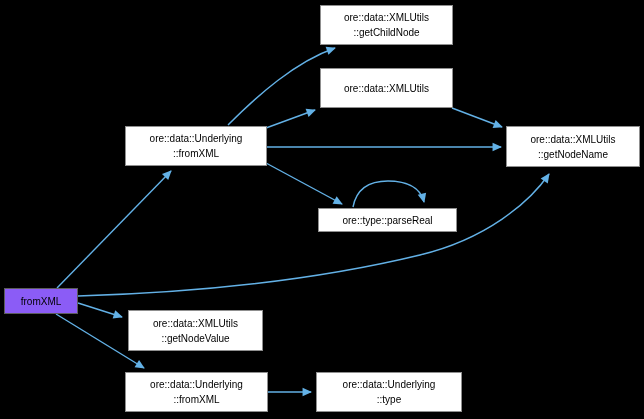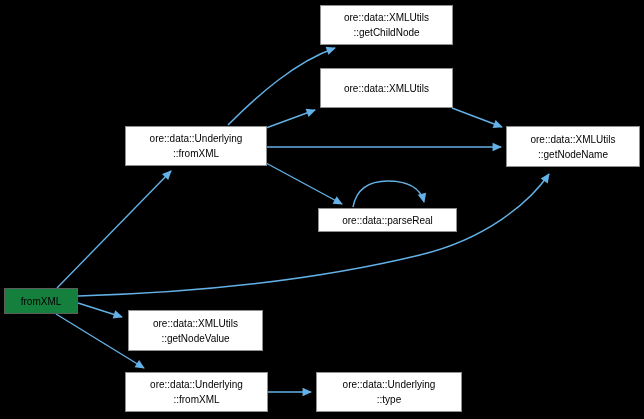--- a/index.html
+++ b/index.html
@@ -35,21 +35,21 @@
     line-height: 15px;
     text-align: center;
     display: flex;
     flex-direction: column;
     align-items: center;
     justify-content: center;
     white-space: nowrap;
     cursor: pointer;
   }
   .node.entry {
-    background: #15803d;
+    background: #8b5cf6;
     border: 1px solid #5c5c5c;
     cursor: default;
   }
   
   .n-fromxml       { left: 4px;   top: 288px; width: 72px;  height: 24px; }
   .n-ufromxml      { left: 125px; top: 126px; width: 140px; height: 38px; }
   .n-getchildnode  { left: 320px; top: 5px;   width: 131px; height: 38px; }
   .n-getchildvalue { left: 320px; top: 68px;  width: 131px; height: 38px; }
   .n-getnodevalue  { left: 506px; top: 126px; width: 132px; height: 39px; }
   .n-parsereal     { left: 318px; top: 208px; width: 137px; height: 22px; }
@@ -98,21 +98,21 @@
   <div class="node n-getchildvalue">
     <span>ore::data::XMLUtils</span>
   </div>
 
   <div class="node n-getnodevalue">
     <span>ore::data::XMLUtils</span>
     <span>::getNodeName</span>
   </div>
 
   <div class="node n-parsereal">
-    <span>ore::data::parseReal</span>
+    <span>ore::type::parseReal</span>
   </div>
 
   <div class="node n-getnodename">
     <span>ore::data::XMLUtils</span>
     <span>::getNodeValue</span>
   </div>
 
   <div class="node n-settype">
     <span>ore::data::Underlying</span>
     <span>::fromXML</span>

